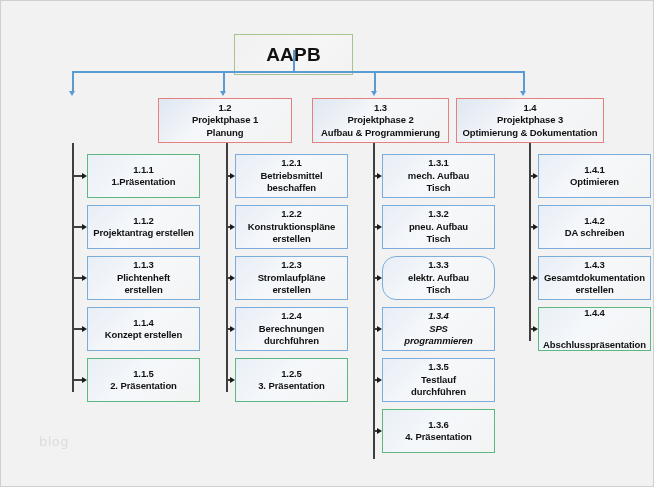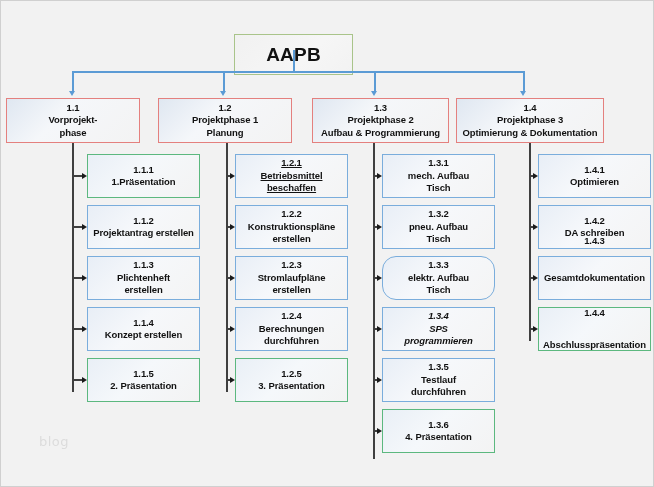--- a/index.html
+++ b/index.html
@@ -116,25 +116,20 @@
 
   <div class="conn v" style="left:222px; top:70px; width:1.5px; height:21px;"></div>
   <div class="arrow-down" style="left:219px; top:90px;"></div>
 
   <div class="conn v" style="left:373px; top:70px; width:1.5px; height:21px;"></div>
   <div class="arrow-down" style="left:370px; top:90px;"></div>
 
   <div class="conn v" style="left:522px; top:70px; width:1.5px; height:21px;"></div>
   <div class="arrow-down" style="left:519px; top:90px;"></div>
 
-  <div class="node phase" style="left:5px; top:97px; width:134px; height:45px;">
-    <span class="code">1.1</span>
-    <span class="label">Vorprojekt-</span>
-    <span class="label">phase</span>
-  </div>
   <div class="node phase" style="left:157px; top:97px; width:134px; height:45px;">
     <span class="code">1.2</span>
     <span class="label">Projektphase 1</span>
     <span class="label">Planung</span>
   </div>
   <div class="node phase" style="left:311px; top:97px; width:137px; height:45px;">
     <span class="code">1.3</span>
     <span class="label">Projektphase 2</span>
     <span class="label">Aufbau &amp; Programmierung</span>
   </div>
@@ -176,21 +171,21 @@
         <span class="label">Konzept erstellen</span>
       </div>
       <div class="stub" style="left: 71px; top: 378.25px; width: 11px;"></div>
       <div class="arrow-right" style="left: 81px; top: 375.5px;"></div>
       <div class="node green" style="left: 86px; top: 357px; width: 113px; height: 44px;">
         <span class="code">1.1.5</span>
         <span class="label">2. Präsentation</span>
       </div>
       <div class="stub" style="left: 225px; top: 174.25px; width: 5px;"></div>
       <div class="arrow-right" style="left: 229px; top: 171.5px;"></div>
-      <div class="node" style="left: 234px; top: 153px; width: 113px; height: 44px; text-decoration: underline;">
+      <div class="node" style="left: 234px; top: 153px; width: 113px; height: 44px;">
         <span class="code">1.2.1</span>
         <span class="label">Betriebsmittel</span>
         <span class="label">beschaffen</span>
       </div>
       <div class="stub" style="left: 225px; top: 225.25px; width: 5px;"></div>
       <div class="arrow-right" style="left: 229px; top: 222.5px;"></div>
       <div class="node" style="left: 234px; top: 204px; width: 113px; height: 44px;">
         <span class="code">1.2.2</span>
         <span class="label">Konstruktionspläne</span>
         <span class="label">erstellen</span>
@@ -263,21 +258,21 @@
         <span class="label">Optimieren</span>
       </div>
       <div class="stub" style="left: 528px; top: 225.25px; width: 5px;"></div>
       <div class="arrow-right" style="left: 532px; top: 222.5px;"></div>
       <div class="node" style="left: 537px; top: 204px; width: 113px; height: 44px;">
         <span class="code">1.4.2</span>
         <span class="label">DA schreiben</span>
       </div>
       <div class="stub" style="left: 528px; top: 276.25px; width: 5px;"></div>
       <div class="arrow-right" style="left: 532px; top: 273.5px;"></div>
-      <div class="node" style="left: 537px; top: 255px; width: 113px; height: 44px; gap: 24px;">
+      <div class="node" style="left: 537px; top: 255px; width: 113px; height: 44px;">
         <span class="code">1.4.3</span>
         <span class="label">Gesamtdokumentation</span>
         <span class="label">erstellen</span>
       </div>
       <div class="stub" style="left: 528px; top: 327.25px; width: 5px;"></div>
       <div class="arrow-right" style="left: 532px; top: 324.5px;"></div>
       <div class="node green" style="left: 537px; top: 306px; width: 113px; height: 44px; gap: 20px;">
         <span class="code">1.4.4</span>
         <span class="label">Abschlusspräsentation</span>
       </div>

